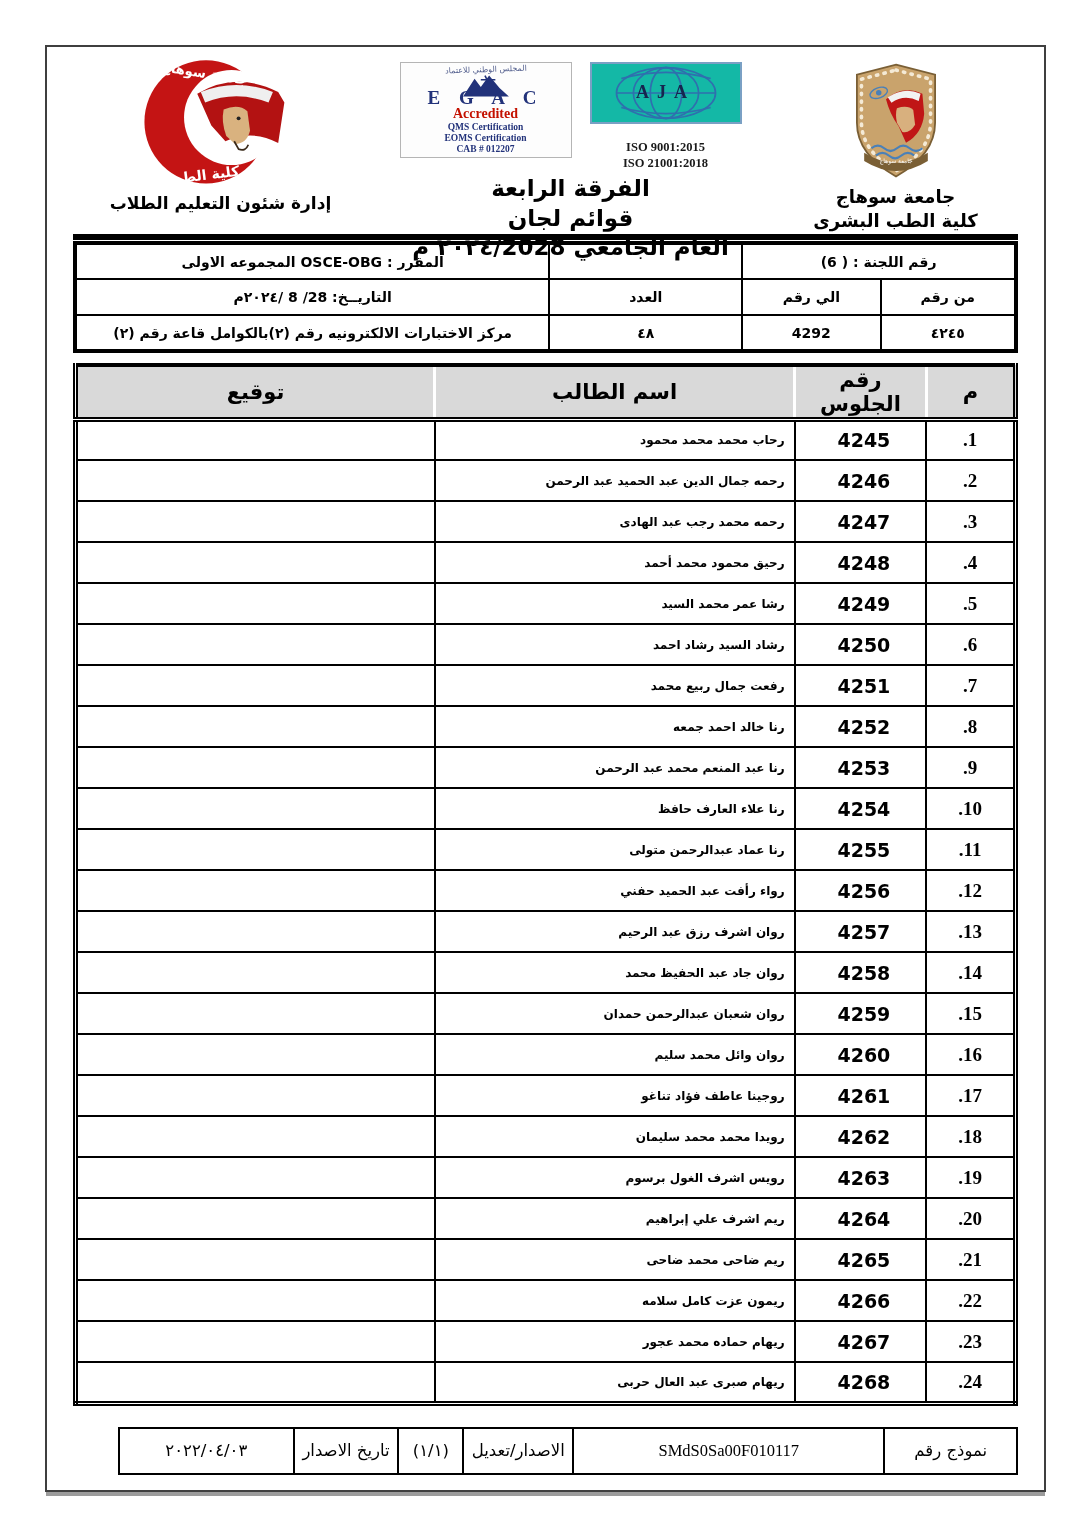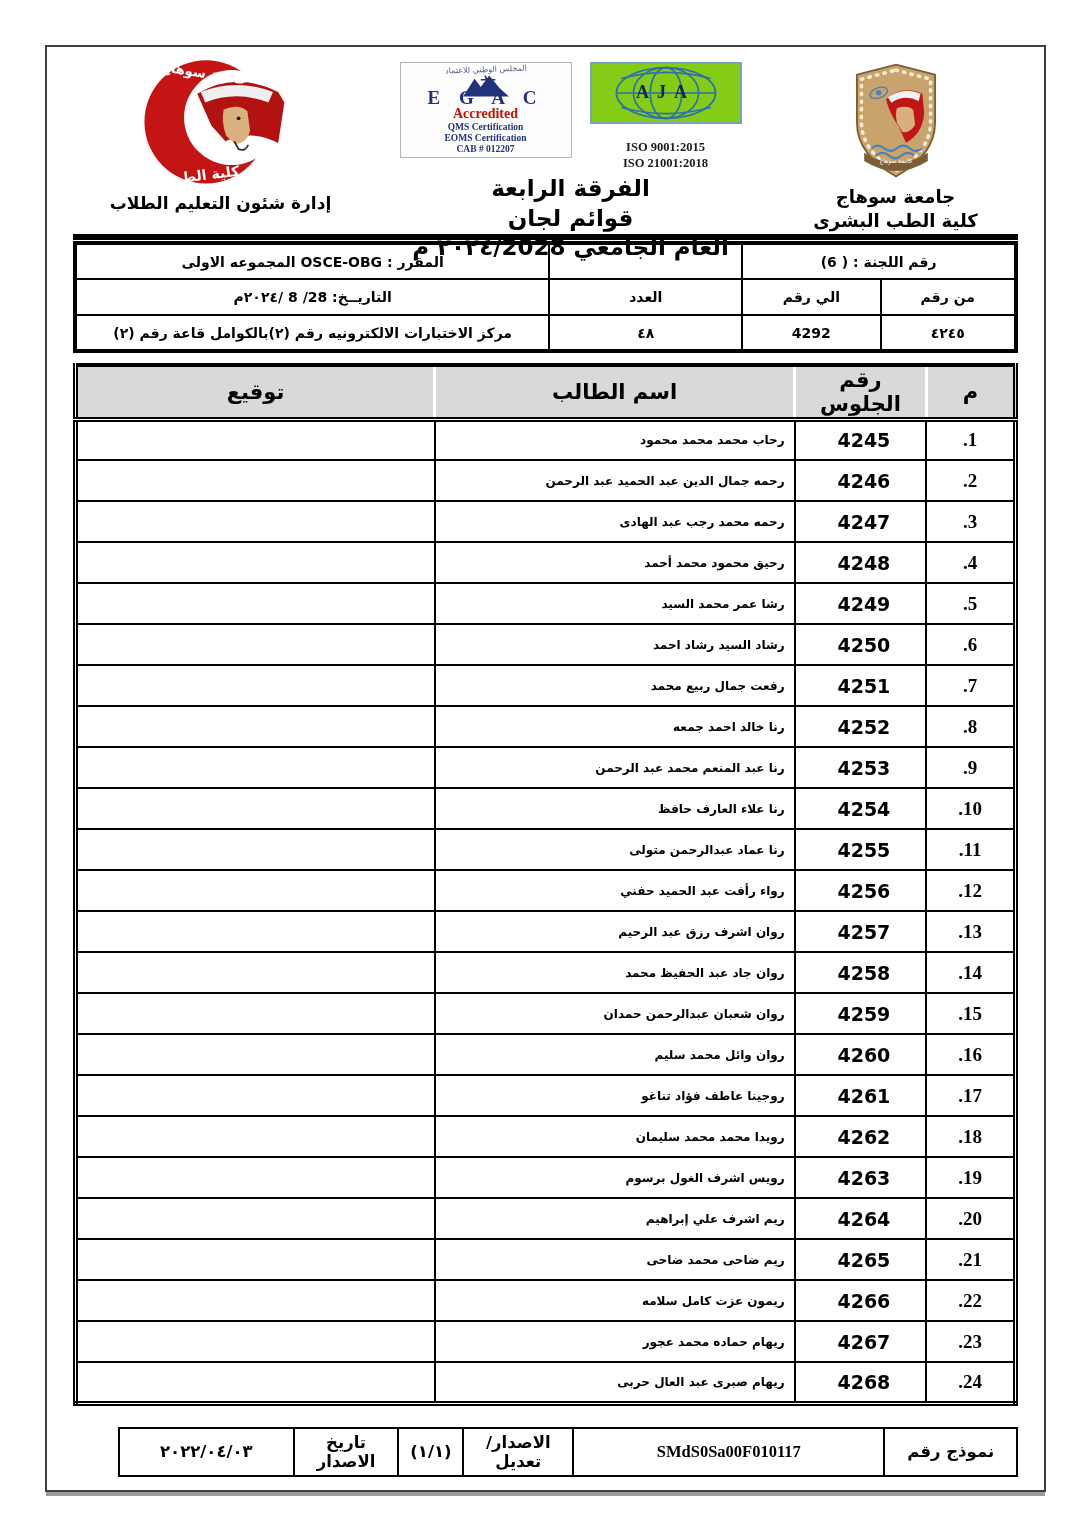--- a/index.html
+++ b/index.html
@@ -20,21 +20,21 @@
   .logos-row { display:flex; justify-content:center; align-items:flex-start; gap:18px; margin-top:15px; }
   .egac-box { width:172px; border:1px solid #b5b5b5; padding:2px 2px 3px; background:#fdfdfd; }
   .egac-arc { font-size:8px; color:#55618f; transform:rotate(-2deg); }
   .egac-name { font-family:"Liberation Serif", serif; font-weight:bold; color:#22327a;
                font-size:19px; letter-spacing:7px; line-height:1; margin-top:-14px; }
   .egac-accredited { font-family:"Liberation Serif", serif; font-weight:bold; color:#c41100;
                      font-size:14px; line-height:1.05; }
   .egac-small { font-size:9.5px; font-weight:bold; color:#22327a; line-height:1.15;
                 font-family:"Liberation Serif", serif; }
   .aja-col { width:152px; }
-  .aja-box { position:relative; width:152px; height:62px; border:2px solid #7aa0c4; background:#84cc16; }
+  .aja-box { position:relative; width:152px; height:62px; border:2px solid #7aa0c4; background:#14b8a6; }
   .aja-name { position:absolute; left:0; right:0; top:18px; font-family:"Liberation Serif", serif;
               font-weight:bold; color:#16254e; font-size:18px; letter-spacing:8px; }
   .aja-iso { font-family:"Liberation Serif", serif; font-weight:bold; font-size:12.5px;
              color:#1a1a1a; line-height:1.25; margin-top:16px; }
   .title-line { font-weight:bold; font-size:23px; line-height:1.28; }
   .titles { margin-top:3px; }
 
   
   .rule { height:6px; background:#000; margin-top:1px; }
 
@@ -50,21 +50,21 @@
   .main-table td { border:2px solid #000; height:41px; font-weight:bold; }
   td.index-cell { text-align:center; font-size:19px; font-family:"Liberation Serif", serif; font-weight:bold; direction:rtl; }
   td.seat-cell  { text-align:center; padding-left:7px; font-size:19px; }
   td.name-cell  { text-align:right; padding-right:9px; font-size:12px; }
   td.signature-cell { }
 
   
   .footer-table { width:900px; margin-top:21px; border:2px solid #000; direction:rtl; }
   .footer-wrap { direction:rtl; }
   .footer-table td { border:2px solid #000; height:33px; text-align:center;
-                     font-weight:bold; font-size:16.5px; padding:4px 4px; }
+                     font-weight:normal; font-size:16.5px; padding:12px 4px; }
   .code-cell { font-family:"Liberation Serif", serif; font-size:18px; }
 </style>
 </head>
 <body>
 
 <div class="page">
 
   <div class="hdr">
 
     <div class="hdr-left">

